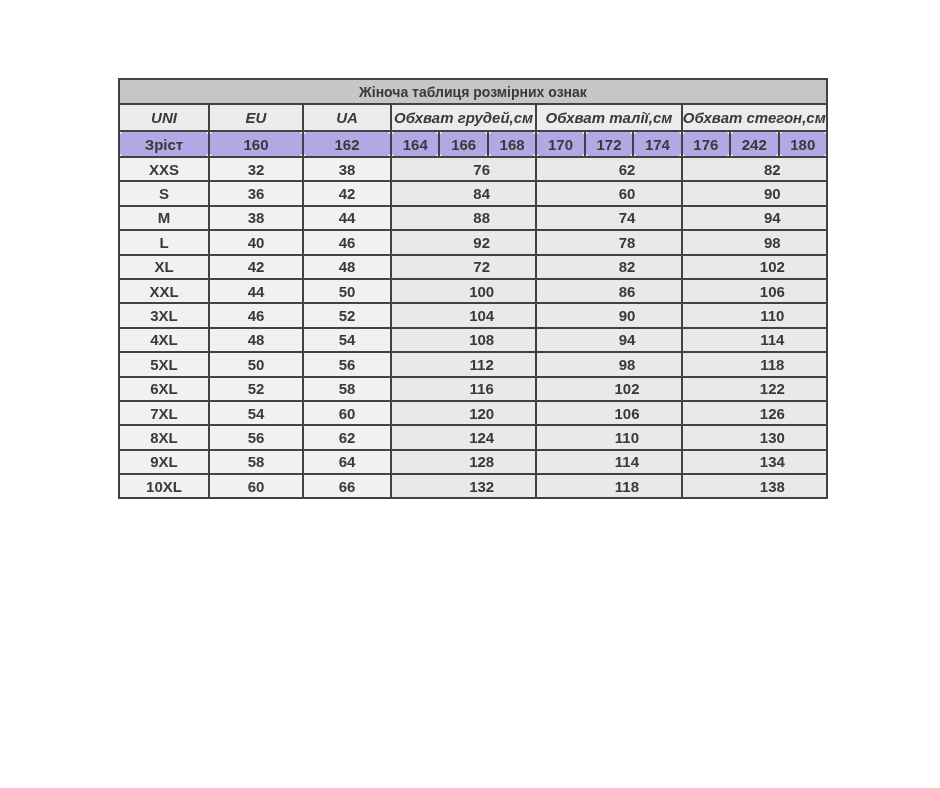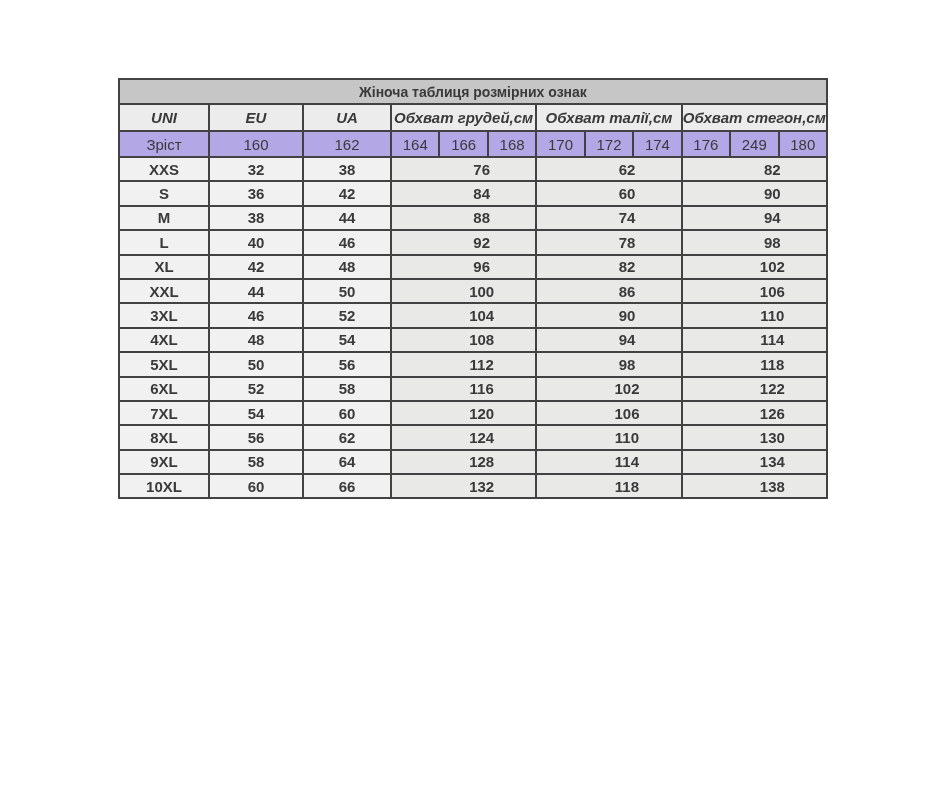--- a/index.html
+++ b/index.html
@@ -51,21 +51,22 @@
     height: 27px;
     background: var(--header-bg);
     font-size: 15px;
     font-weight: bold;
     font-style: italic;
   }
   tr.height-row th {
     height: 26px;
     background: var(--accent);
     font-size: 15px;
-    font-weight: normal;
+    font-weight: bold;
+    border-radius: 7px;
   }
   tbody td {
     height: 24.4px;
     background: var(--row-left-bg);
     font-size: 15px;
     font-weight: bold;
   }
   tbody td.merged {
     background: var(--row-merged-bg);
     padding-left: 36px;
@@ -106,21 +107,21 @@
         <th>Зріст</th>
       <th>160</th>
           <th>162</th>
           <th>164</th>
           <th>166</th>
           <th>168</th>
           <th>170</th>
           <th>172</th>
           <th>174</th>
           <th>176</th>
-          <th>249</th>
+          <th>242</th>
           <th>180</th>
         </tr>
     </thead>
     <tbody id="size-rows">
         <tr>
           <td>XXS</td>
           <td>32</td>
           <td>38</td>
           <td colspan="3" class="merged">76</td>
           <td colspan="3" class="merged">62</td>
@@ -147,21 +148,21 @@
           <td>40</td>
           <td>46</td>
           <td colspan="3" class="merged">92</td>
           <td colspan="3" class="merged">78</td>
           <td colspan="3" class="merged">98</td>
         </tr>
         <tr>
           <td>XL</td>
           <td>42</td>
           <td>48</td>
-          <td colspan="3" class="merged">96</td>
+          <td colspan="3" class="merged">72</td>
           <td colspan="3" class="merged">82</td>
           <td colspan="3" class="merged">102</td>
         </tr>
         <tr>
           <td>XXL</td>
           <td>44</td>
           <td>50</td>
           <td colspan="3" class="merged">100</td>
           <td colspan="3" class="merged">86</td>
           <td colspan="3" class="merged">106</td>

